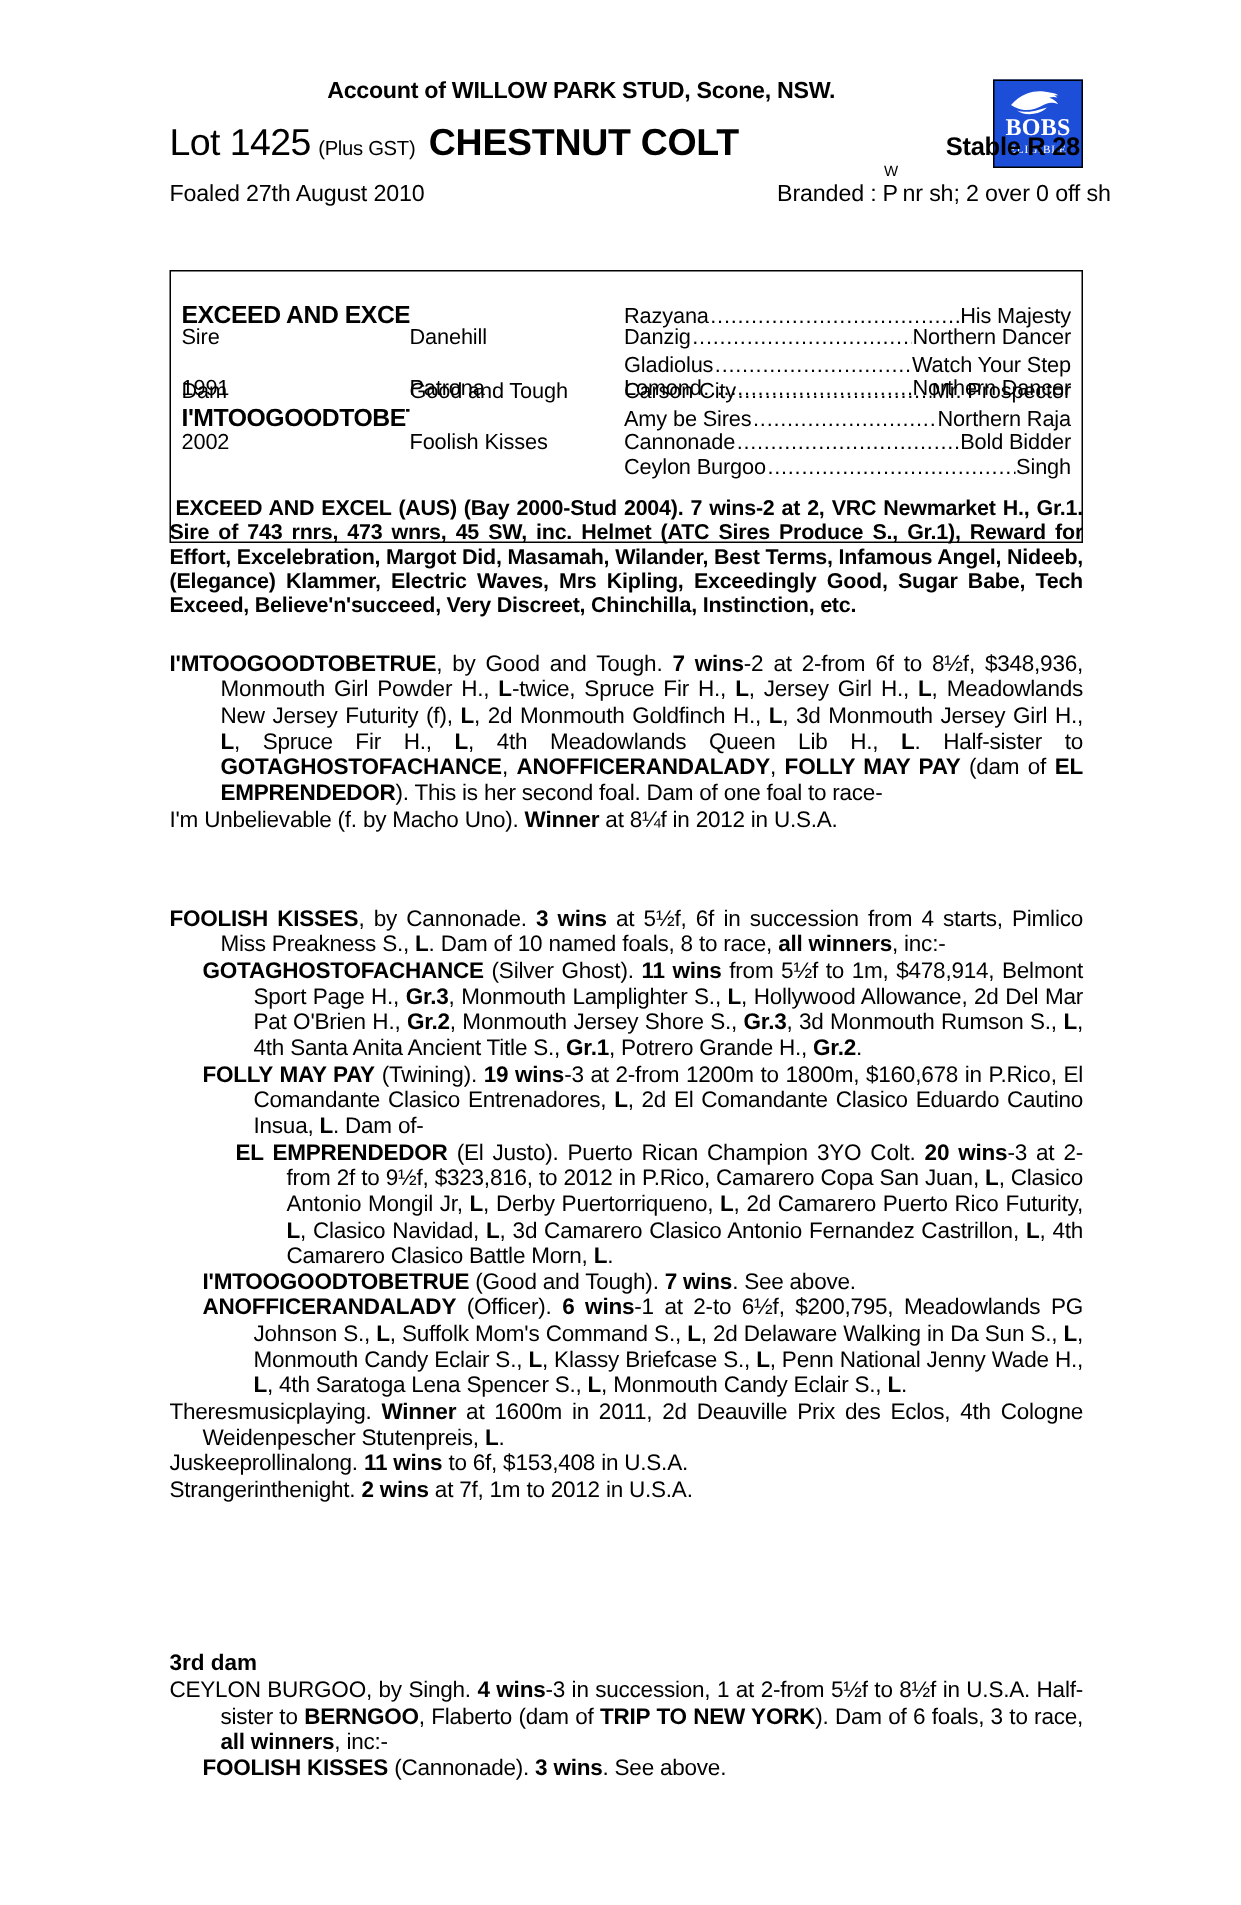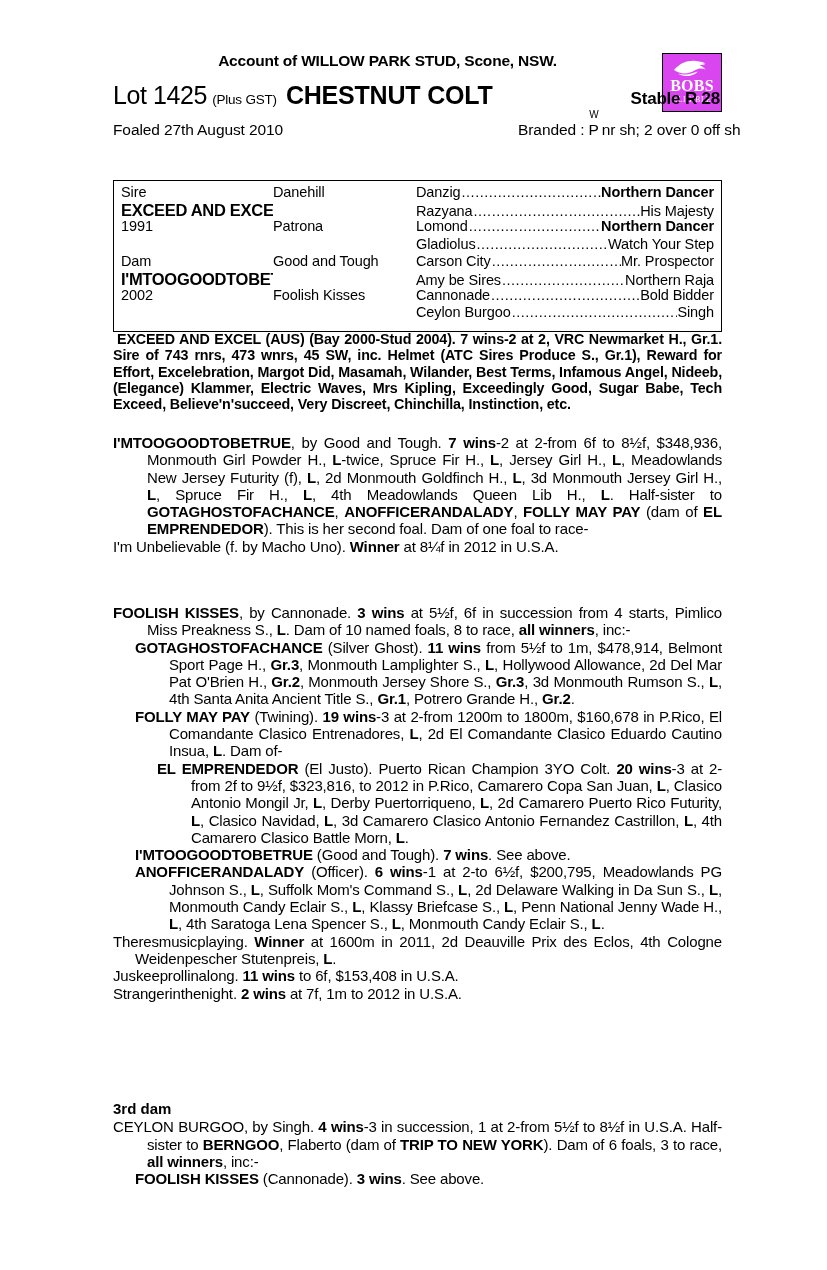--- a/index.html
+++ b/index.html
@@ -94,21 +94,21 @@
     white-space: nowrap;
   }
 
   
   .bobs-logo {
     position: absolute;
     left: 662px;
     top: 53px;
     width: 60px;
     height: 59px;
-    background: #d946ef;
+    background: #1d4ed8;
     border: 1px solid #000;
     box-sizing: border-box;
     display: flex;
     flex-direction: column;
     align-items: center;
     justify-content: flex-start;
     padding-top: 5px;
   }
   .bobs-bird {
     width: 40px;
@@ -132,21 +132,21 @@
     letter-spacing: 0.6px;
     margin-top: 2px;
   }
 
   
   .ped-box {
     position: absolute;
     left: 113px;
     top: 180px;
     width: 609px;
-    height: 152px;
+    height: 182px;
     border: 1.5px solid #000;
     box-sizing: border-box;
     padding: 3px 7px 0 7px;
   }
   .ped-row {
     display: flex;
     height: 17.2px;
     align-items: baseline;
     font-size: 14.5px;
     letter-spacing: -0.1px;
@@ -165,21 +165,21 @@
   .g3-left { flex: 0 0 auto; }
   .g3-dots {
     flex: 1 1 auto;
     overflow: hidden;
     white-space: nowrap;
     letter-spacing: 0.5px;
     padding: 0 1px;
     min-width: 4px;
   }
   .g3-right { flex: 0 0 auto; }
-  .g3-right.bold { font-weight: bold; }
+  .g3-right.bold { font-weight: normal; margin-top: 33px; }
 
   
   .sire-para {
     position: absolute;
     left: 113px;
     top: 331px;
     width: 609px;
     font-size: 14.3px;
     font-weight: bold;
     line-height: 16.3px;

